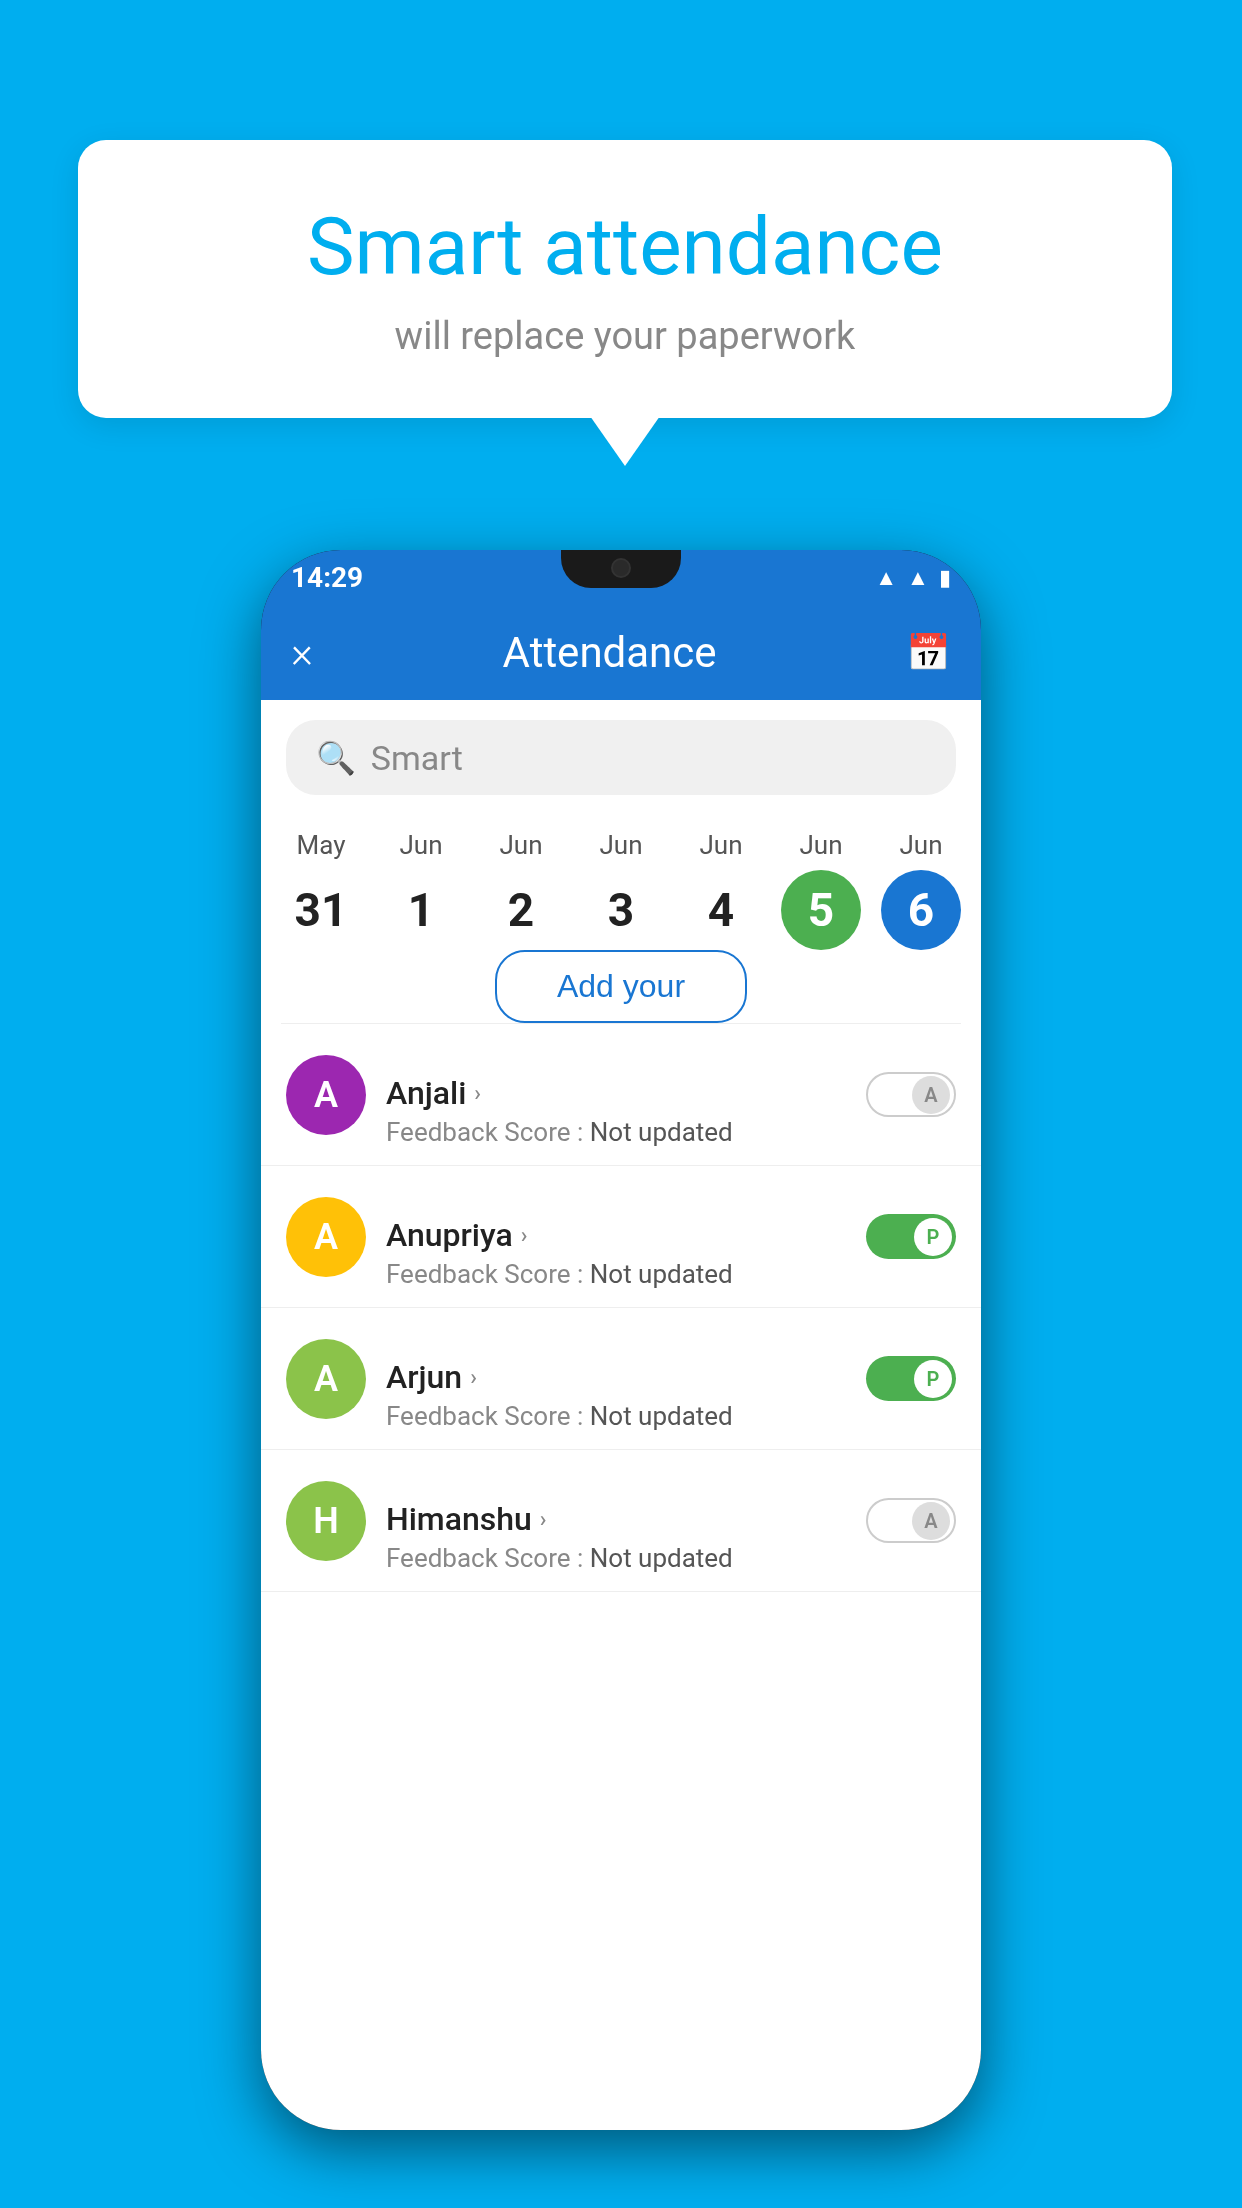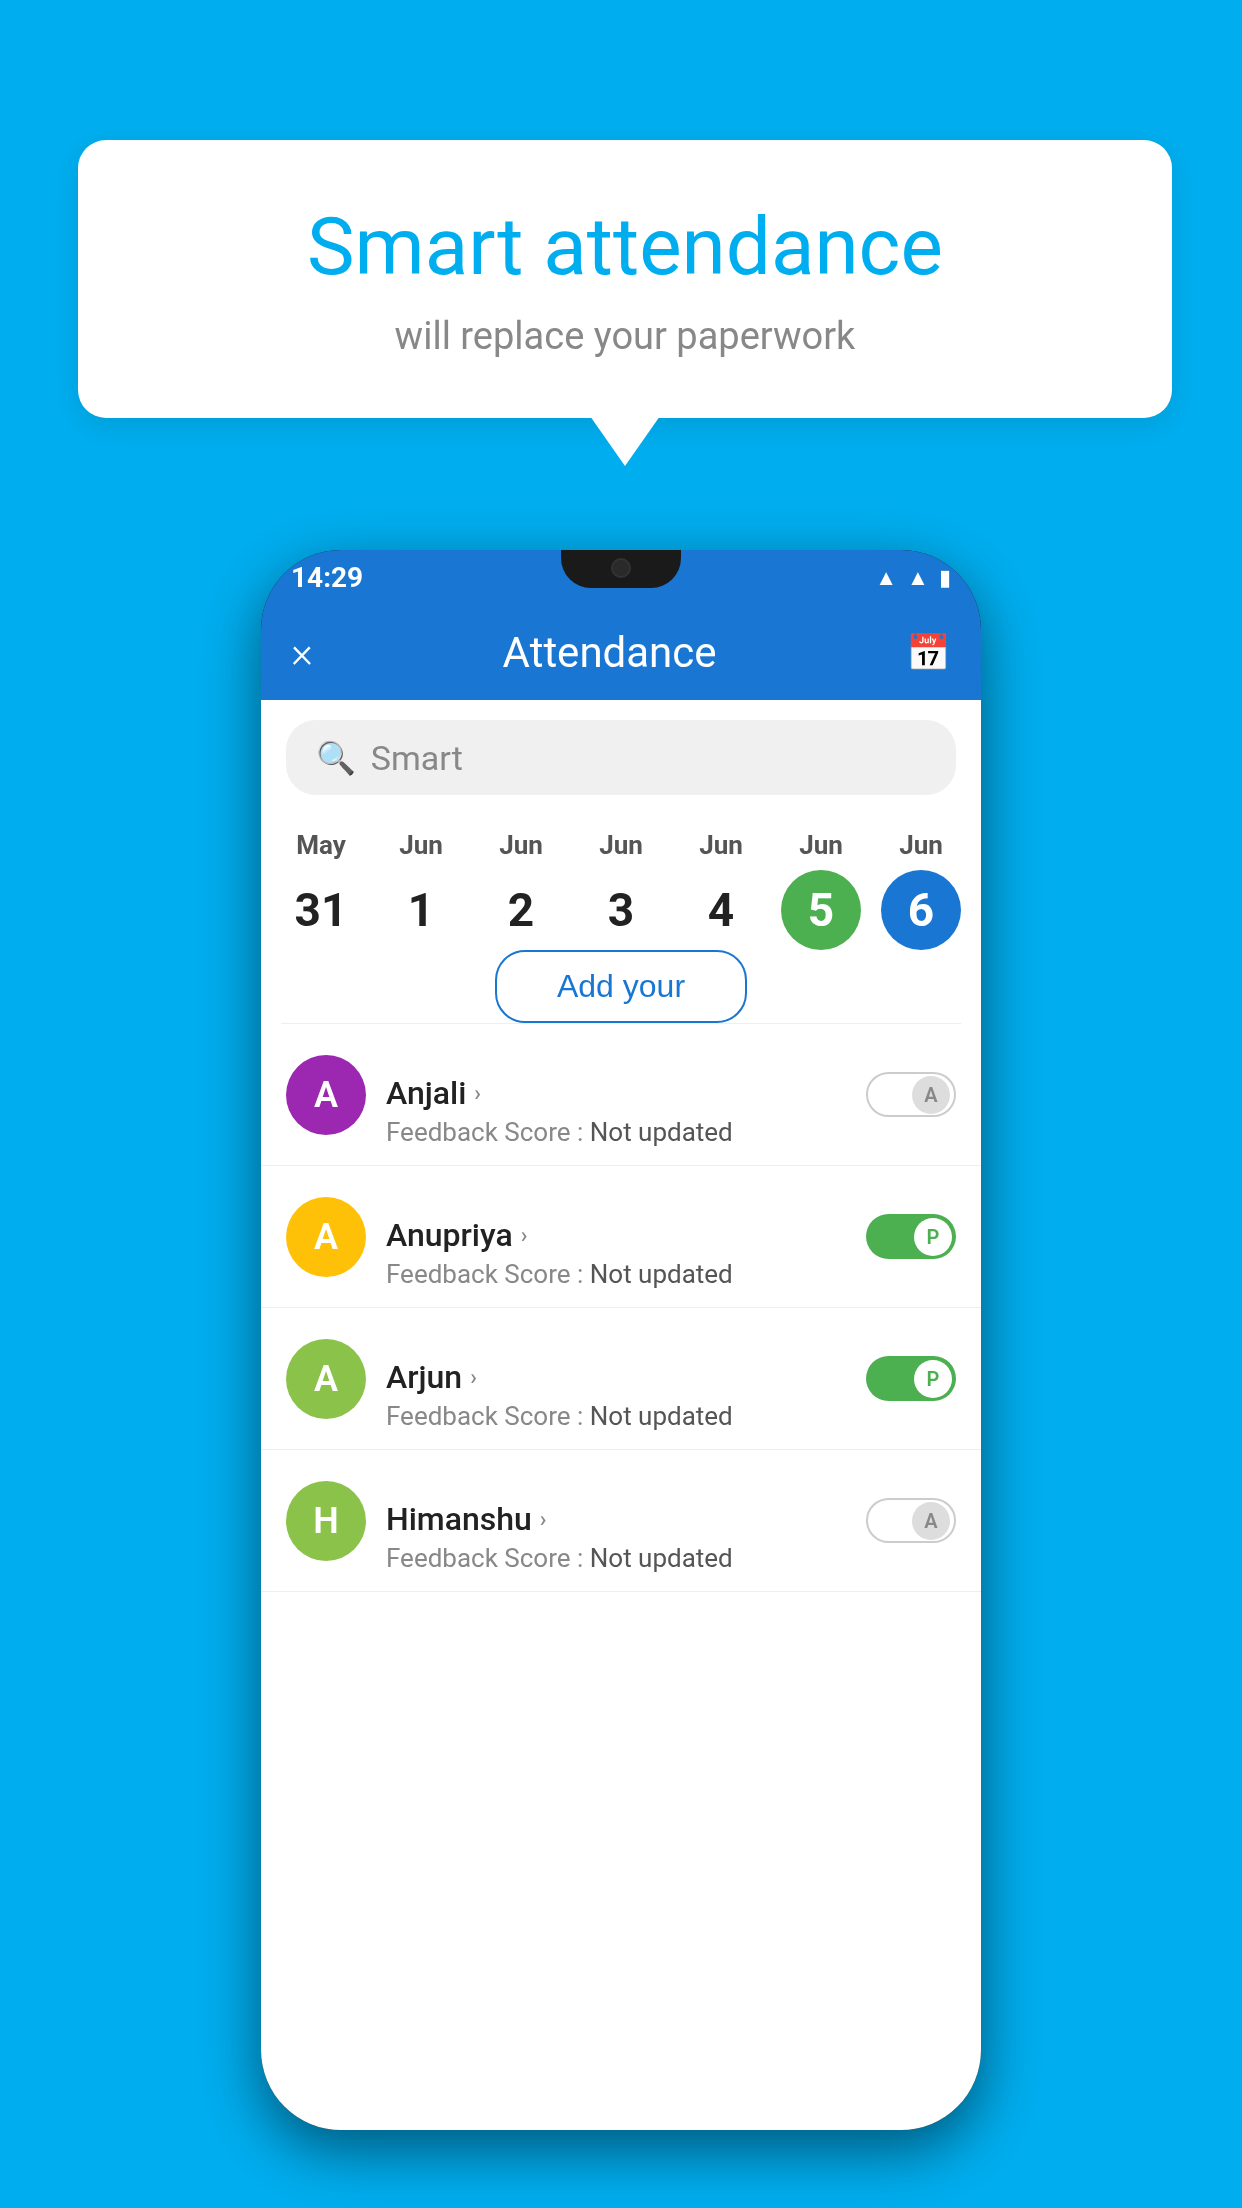--- a/index.html
+++ b/index.html
@@ -195,21 +195,21 @@
       display: flex;
       flex-direction: column;
       align-items: center;
       gap: 10px;
       width: 88px;
     }
 
     .date-month {
       font-size: 26px;
       color: #555;
-      font-weight: 700;
+      font-weight: 400;
     }
 
     .date-num {
       font-size: 46px;
       font-weight: 700;
       color: #222;
       width: 80px;
       height: 80px;
       display: flex;
       align-items: center;

